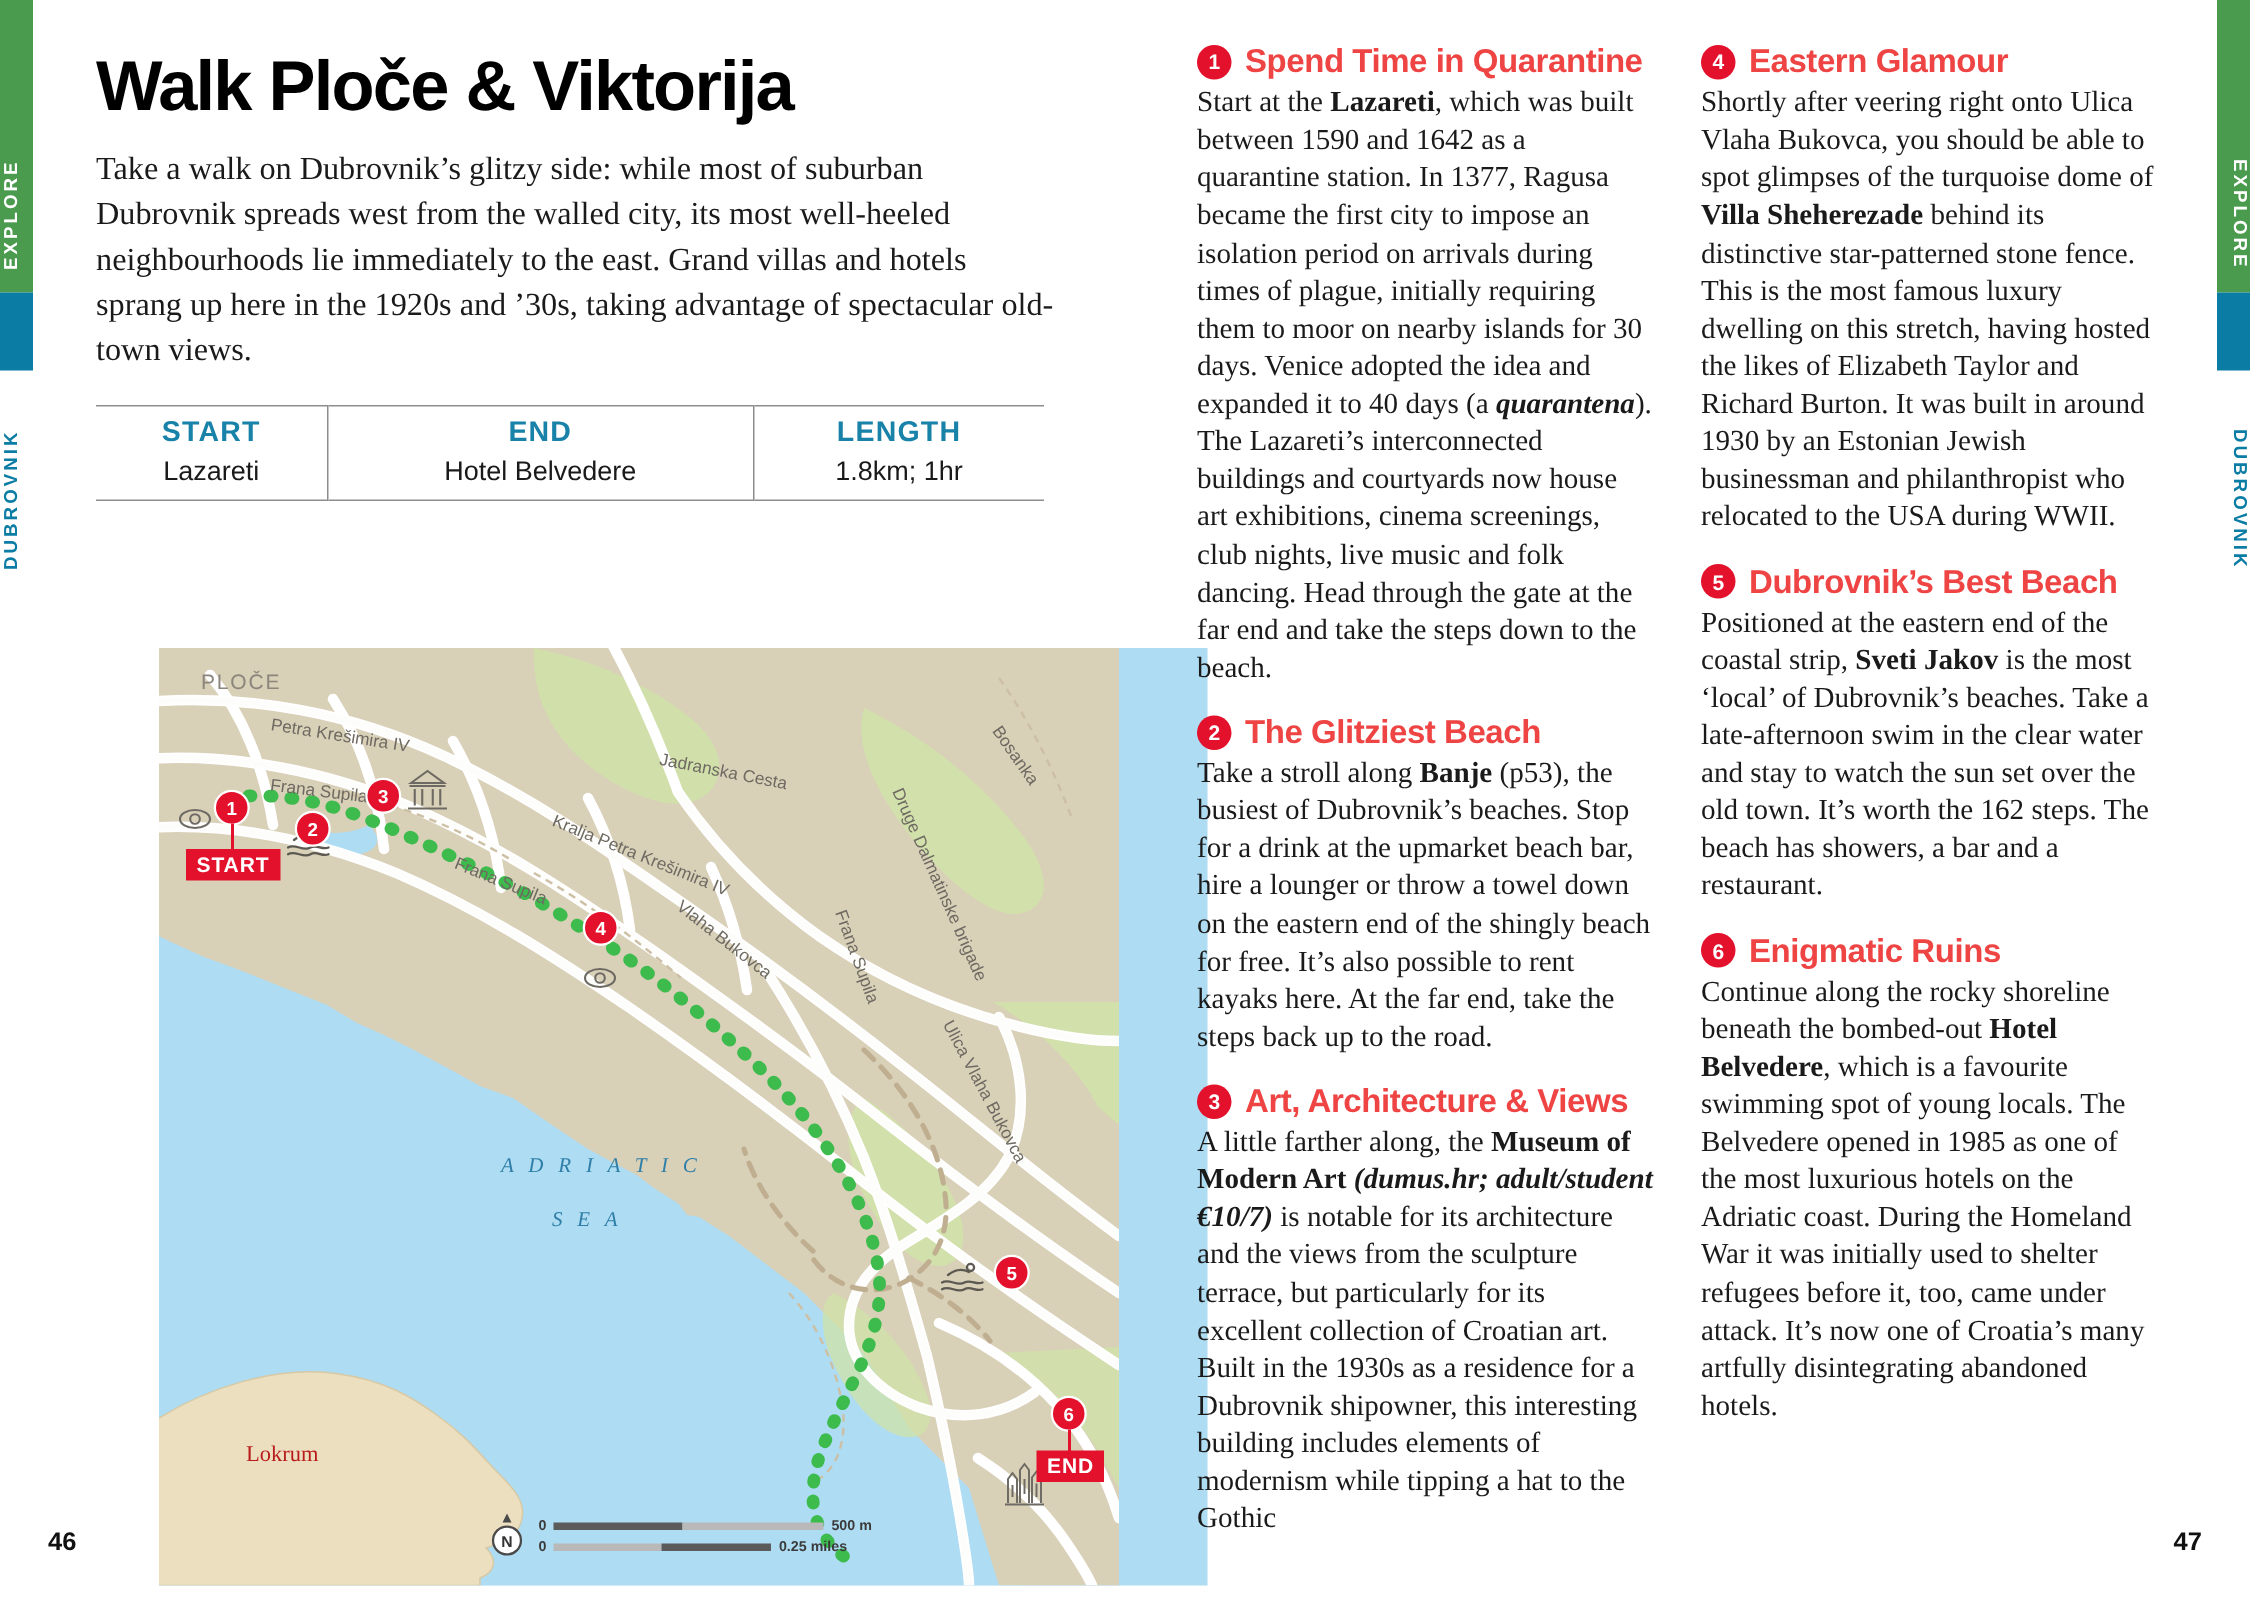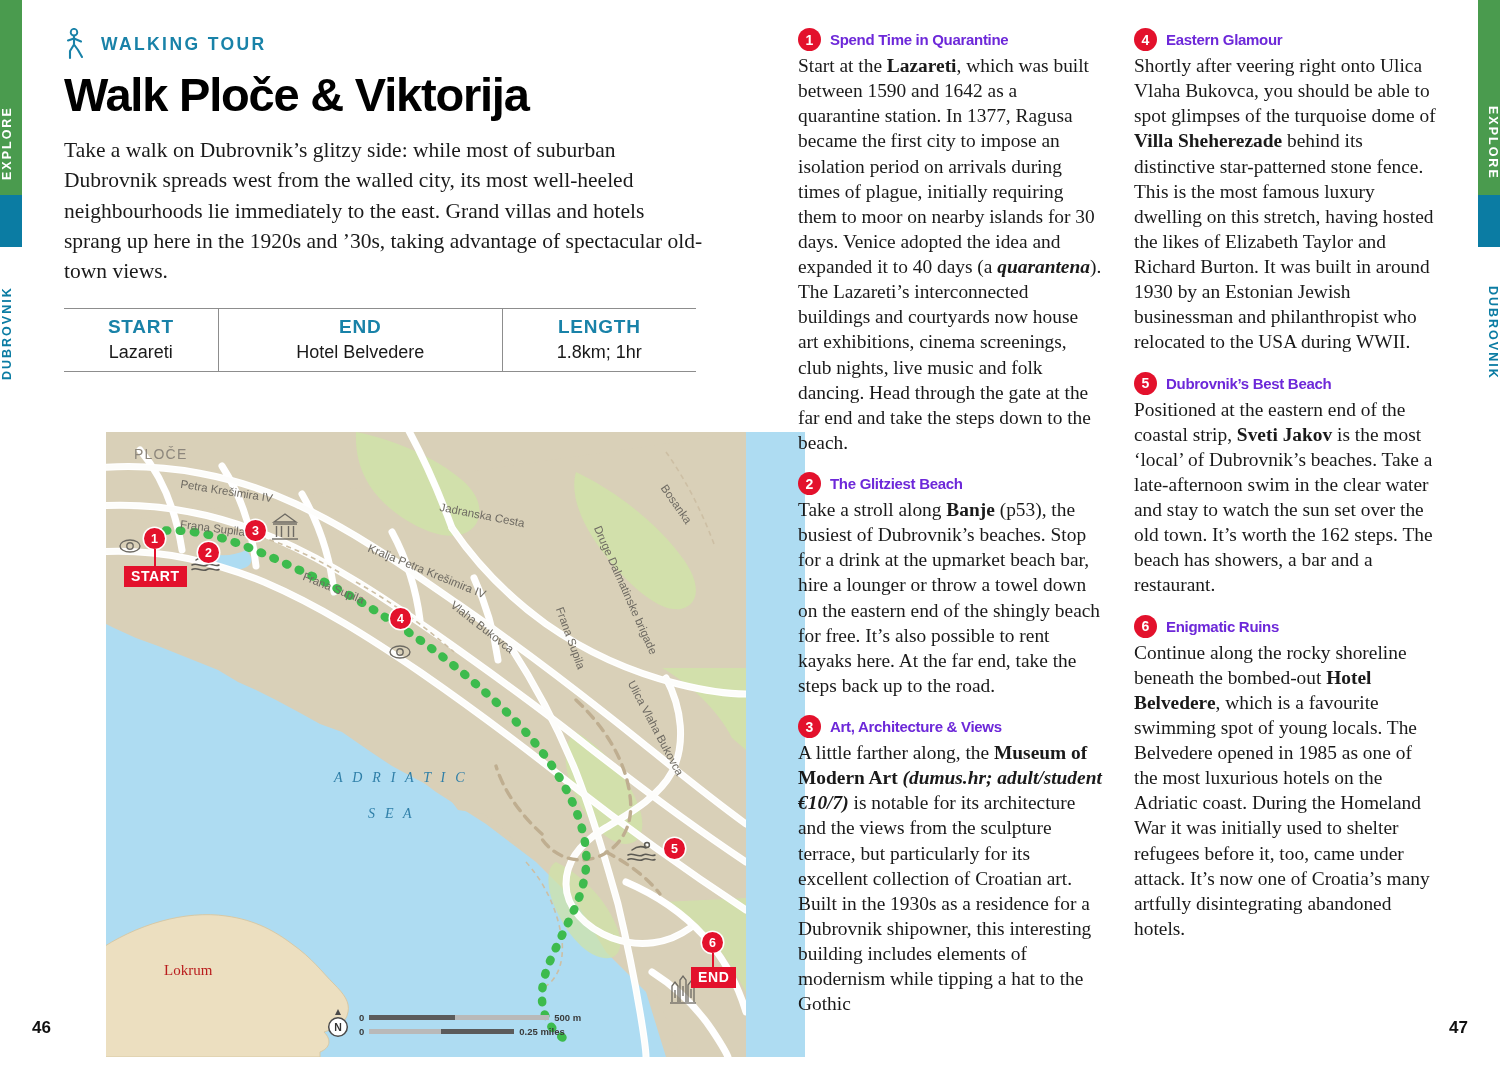--- a/index.html
+++ b/index.html
@@ -138,21 +138,21 @@
     display:flex;align-items:center;gap:9px;
     margin:0 0 2px 0;
   }
   .col .step:not(:first-child) .step-head{margin-top:17px;}
   .num{
     flex:0 0 auto;width:23px;height:23px;border-radius:50%;
     background:#e3112c;color:#fff;font-size:14px;font-weight:bold;
     display:flex;align-items:center;justify-content:center;
   }
   .step-title{
-    font-size:15px;font-weight:bold;color:#6d28d9;letter-spacing:-0.3px;
+    font-size:22px;font-weight:bold;color:#ef4444;letter-spacing:-0.3px;
     white-space:nowrap;
   }
   .body{
     font-family:"Liberation Serif", serif;
     font-size:19.4px;line-height:1.295;color:#1a1a1a;
     margin:0;text-align:left;
   }
   .body b{font-weight:bold;}
   .body i{font-style:italic;font-weight:bold;}
   .cont{margin-top:0;}
@@ -174,28 +174,20 @@
     <div class="band-block"></div>
     <div class="vlabel explore">EXPLORE</div>
     <div class="vlabel section">DUBROVNIK</div>
   </div>
 
   <div class="page page-left">
     <div class="folio folio-left">46</div>
 
     <div class="lp">
 
-      <div class="kicker">
-        <svg class="walk-icon" viewBox="0 0 26 32">
-          <circle cx="10" cy="4.2" r="3.3" fill="none" stroke="#1982a8" stroke-width="1.9"></circle>
-          <path d="M10 8.6 L10 16.5 M10 16.5 L6 23 L6 30 M10 16.5 L14 22 L18 29" fill="none" stroke="#1982a8" stroke-width="2.1" stroke-linecap="round" stroke-linejoin="round"></path>
-          <path d="M4 12.5 L10 10.5 L17 13.5" fill="none" stroke="#1982a8" stroke-width="2.1" stroke-linecap="round" stroke-linejoin="round"></path>
-        </svg>
-        <span class="kicker-text">WALKING TOUR</span>
-      </div>
 
       <h1 class="title">Walk Ploče &amp; Viktorija</h1>
 
       <p class="intro">Take a walk on Dubrovnik’s glitzy side: while most of suburban Dubrovnik spreads west from the walled city, its most well-heeled neighbourhoods lie immediately to the east. Grand villas and hotels sprang up here in the 1920s and ’30s, taking advantage of spectacular old-town views.</p>
 
       <table class="info">
         <tbody>
             <tr>
           <th>START</th>
           <th class="divider">END</th>

